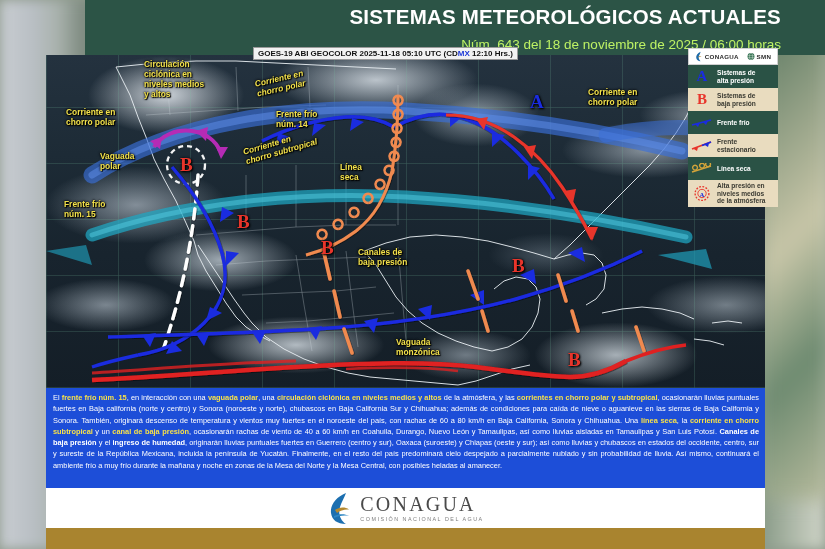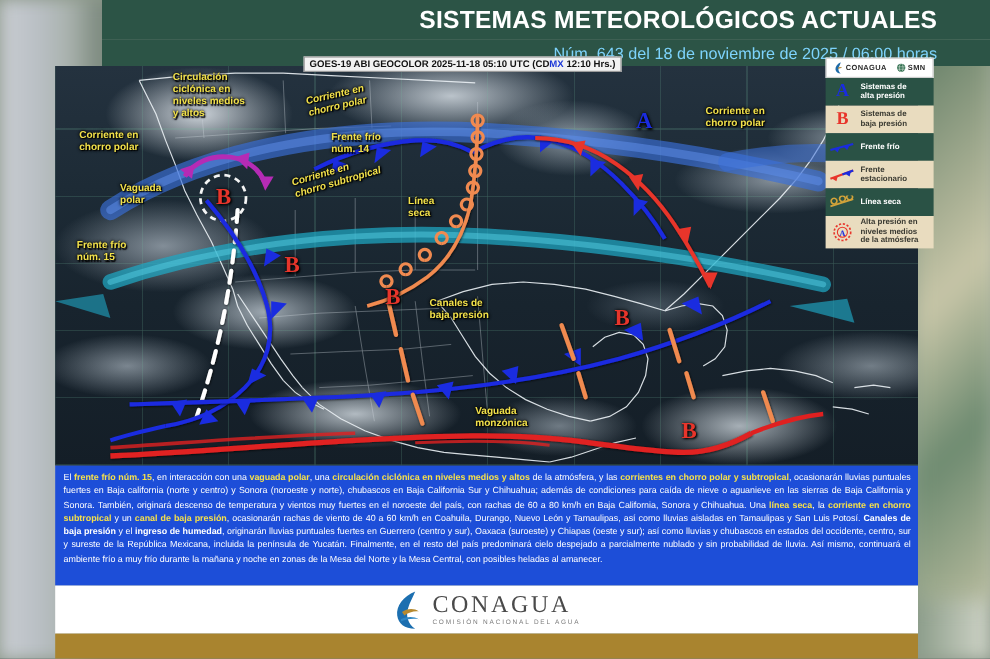--- a/index.html
+++ b/index.html
@@ -35,21 +35,21 @@
   .header-title {
     color:#ffffff; font-weight:bold; font-size:20.5px;
     letter-spacing:.2px; white-space:nowrap;
   }
   .subheader {
     position:absolute; left:85px; top:33px; width:740px; height:22px;
     background:#2c5446;
     display:flex; align-items:center; justify-content:flex-end;
     padding-right:44px;
   }
-  .subheader-text { color:#7dd3fc; font-size:13.5px; white-space:nowrap; }
+  .subheader-text { color:#bef264; font-size:13.5px; white-space:nowrap; }
 
   
   .map {
     position:absolute; left:46px; top:55px; width:719px; height:333px;
     overflow:hidden;
     background:#0a1622;
   }
   .sat {
     position:absolute; inset:0;
     background:

